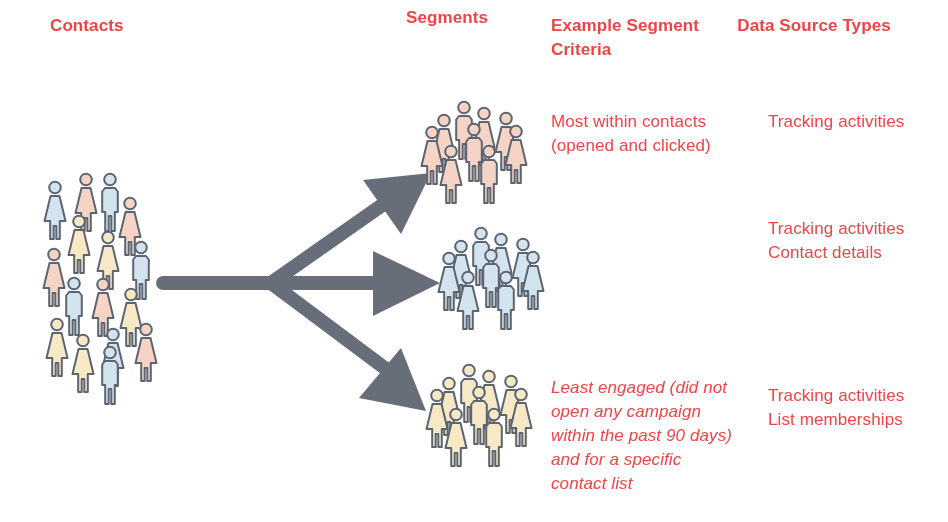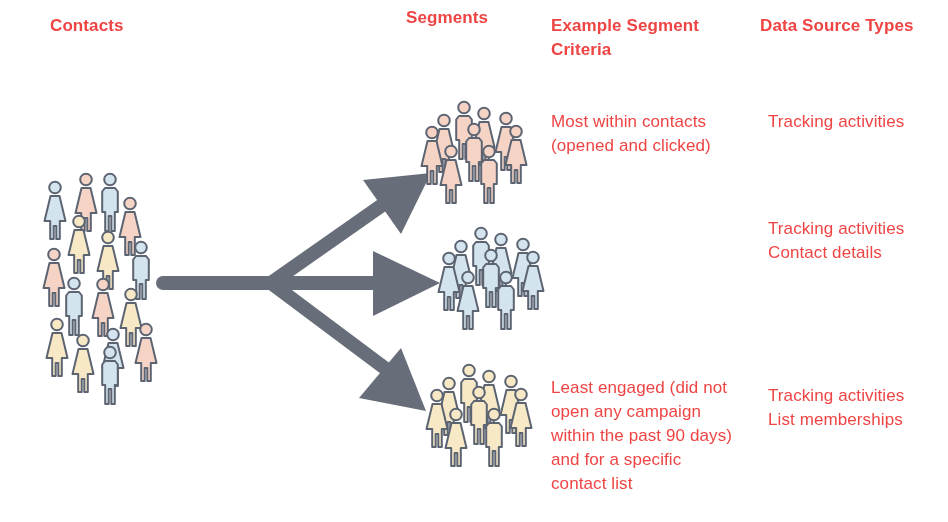--- a/index.html
+++ b/index.html
@@ -33,21 +33,21 @@
 </style>
 </head>
 <body>
 
 <div id="canvas" style="color: #ef4444;">
 
   <div class="col-header" style="left:50px;top:14px;">Contacts</div>
   <div class="col-header" style="left:406px;top:6px;">Segments</div>
   <div class="col-header" style="left:551px;top:14px;width:190px;">Example Segment
 Criteria</div>
-  <div class="col-header" style="left:760px;top:14px;width:180px;">Data Source Types</div>
+  <div class="col-header" style="left:724px;top:14px;width:180px;text-align:center;">Data Source Types</div>
 
   <svg id="arrow-svg" width="948" height="522" viewBox="0 0 948 522">
     <g id="arrow-group">
       <path class="arrow-stroke" d="M163 283 H375" fill="none" stroke-width="14" stroke-linecap="round" stroke="#686e79"></path>
       <path class="arrow-stroke" d="M271 283 L388 201" fill="none" stroke-width="14" stroke="#686e79"></path>
       <path class="arrow-stroke" d="M271 283 L390 372" fill="none" stroke-width="14" stroke="#686e79"></path>
       <polygon class="arrow-fill" points="373,251 373,316 440,283" fill="#686e79"></polygon>
       <polygon class="arrow-fill" points="431,173 401,234 363,180" fill="#686e79"></polygon>
       <polygon class="arrow-fill" points="426,411 359,398 401,348" fill="#686e79"></polygon>
     </g>
@@ -235,21 +235,21 @@
       </svg>
     </div>
 
   <div class="body-text" style="left:551px;top:110px;width:210px;">Most within contacts
 (opened and clicked)</div>
   <div class="body-text" style="left:768px;top:110px;width:180px;">Tracking activities</div>
 
   <div class="body-text" style="left:768px;top:217px;width:180px;">Tracking activities
 Contact details</div>
 
-  <div class="body-text" style="left:551px;top:376px;width:210px;">Least engaged (did not
+  <div class="body-text" style="left:551px;top:376px;width:210px;font-style:italic;">Least engaged (did not
 open any campaign
 within the past 90 days)
 and for a specific
 contact list</div>
   <div class="body-text" style="left:768px;top:384px;width:180px;">Tracking activities
 List memberships</div>
 
 </div>
 
 </body></html>

